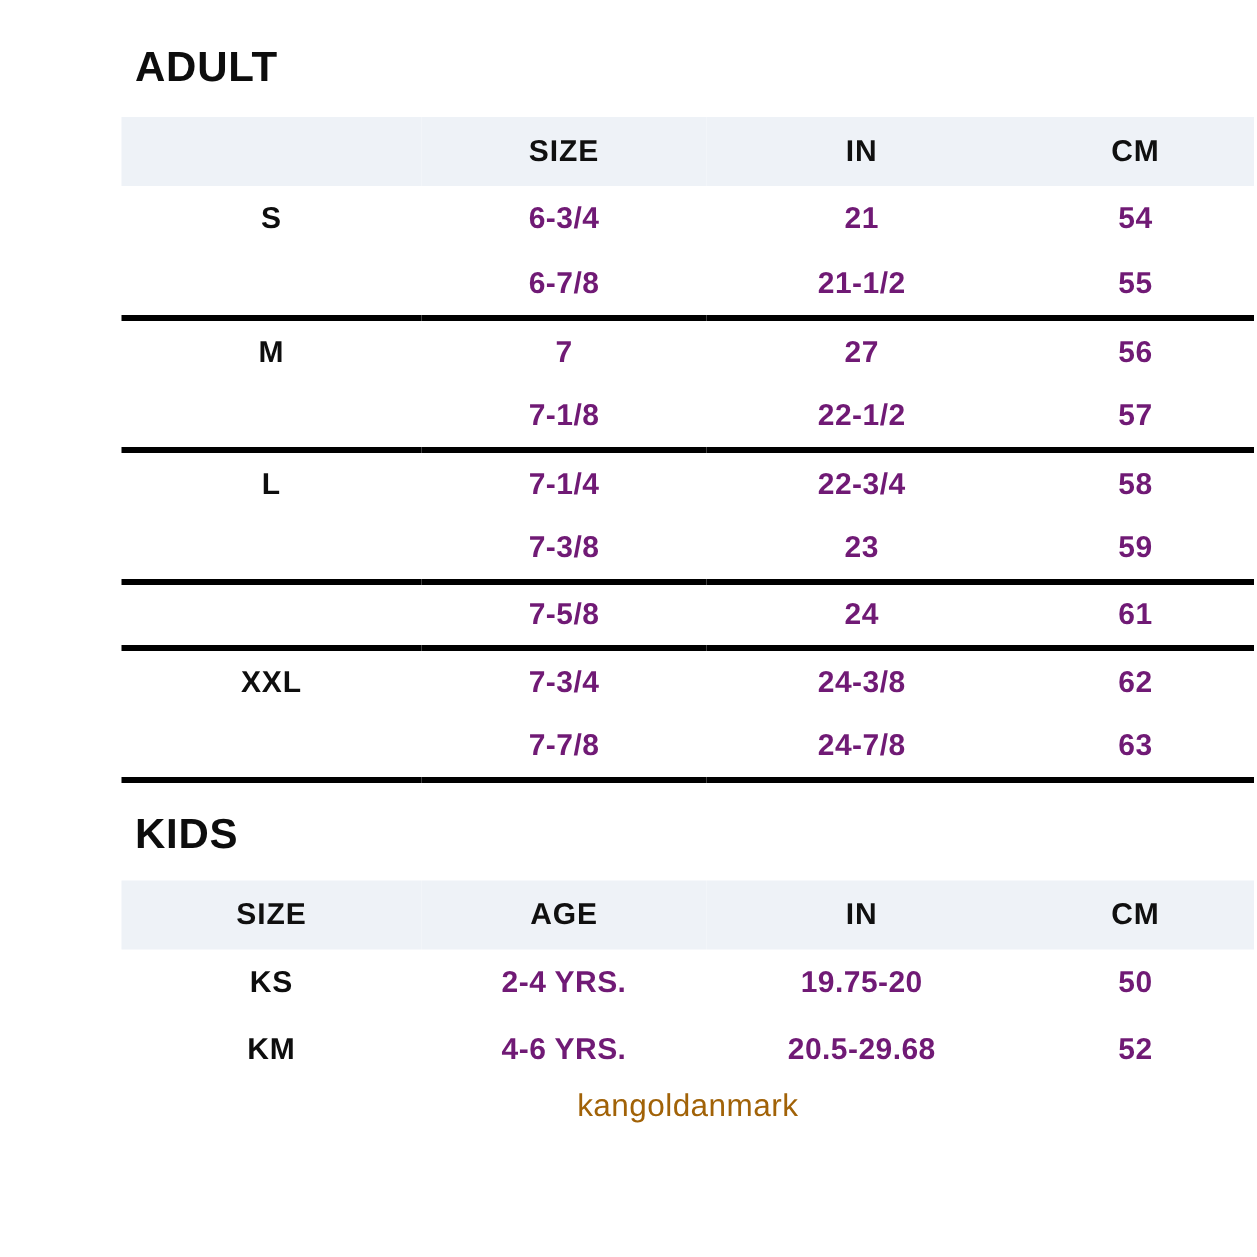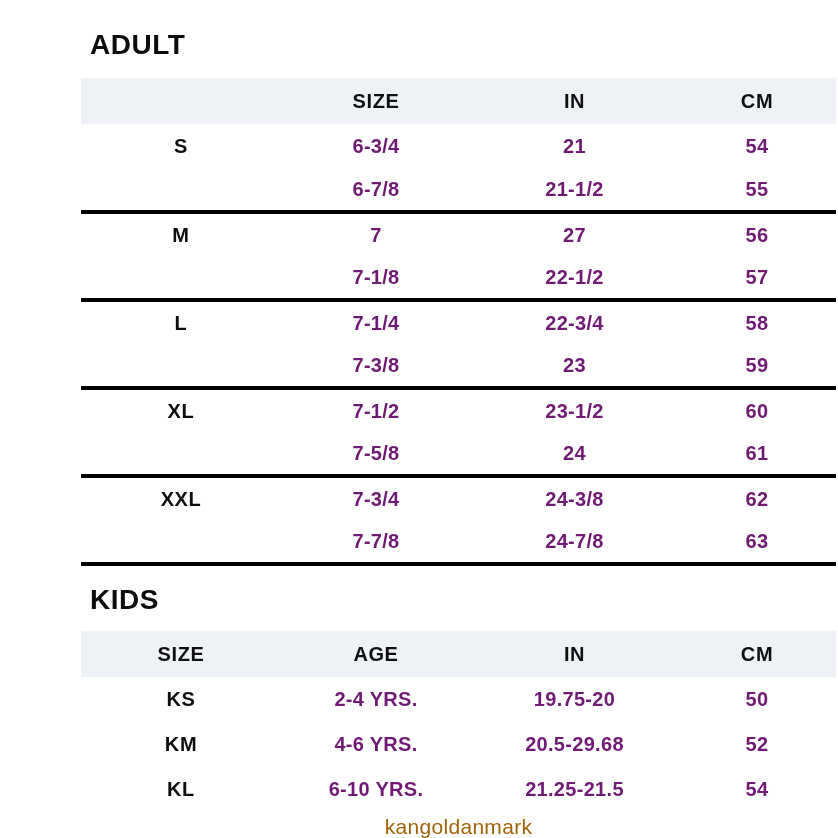--- a/index.html
+++ b/index.html
@@ -127,26 +127,20 @@
             <td>7-1/4</td>
             <td>22-3/4</td>
             <td>58</td>
           </tr>
           <tr class="group-end">
             <td class="size-label"></td>
             <td>7-3/8</td>
             <td>23</td>
             <td>59</td>
           </tr>
-          <tr>
-            <td class="size-label">XL</td>
-            <td>7-1/2</td>
-            <td>23-1/2</td>
-            <td>60</td>
-          </tr>
           <tr class="group-end">
             <td class="size-label"></td>
             <td>7-5/8</td>
             <td>24</td>
             <td>61</td>
           </tr>
           <tr>
             <td class="size-label">XXL</td>
             <td>7-3/4</td>
             <td>24-3/8</td>
@@ -186,25 +180,19 @@
             <td>2-4 YRS.</td>
             <td>19.75-20</td>
             <td>50</td>
           </tr>
           <tr>
             <td class="size-label">KM</td>
             <td>4-6 YRS.</td>
             <td>20.5-29.68</td>
             <td>52</td>
           </tr>
-          <tr>
-            <td class="size-label">KL</td>
-            <td>6-10 YRS.</td>
-            <td>21.25-21.5</td>
-            <td>54</td>
-          </tr>
         </tbody>
     </table>
   </section>
 
   <div class="watermark">kangoldanmark</div>
 
 </div>
 
 </body></html>

